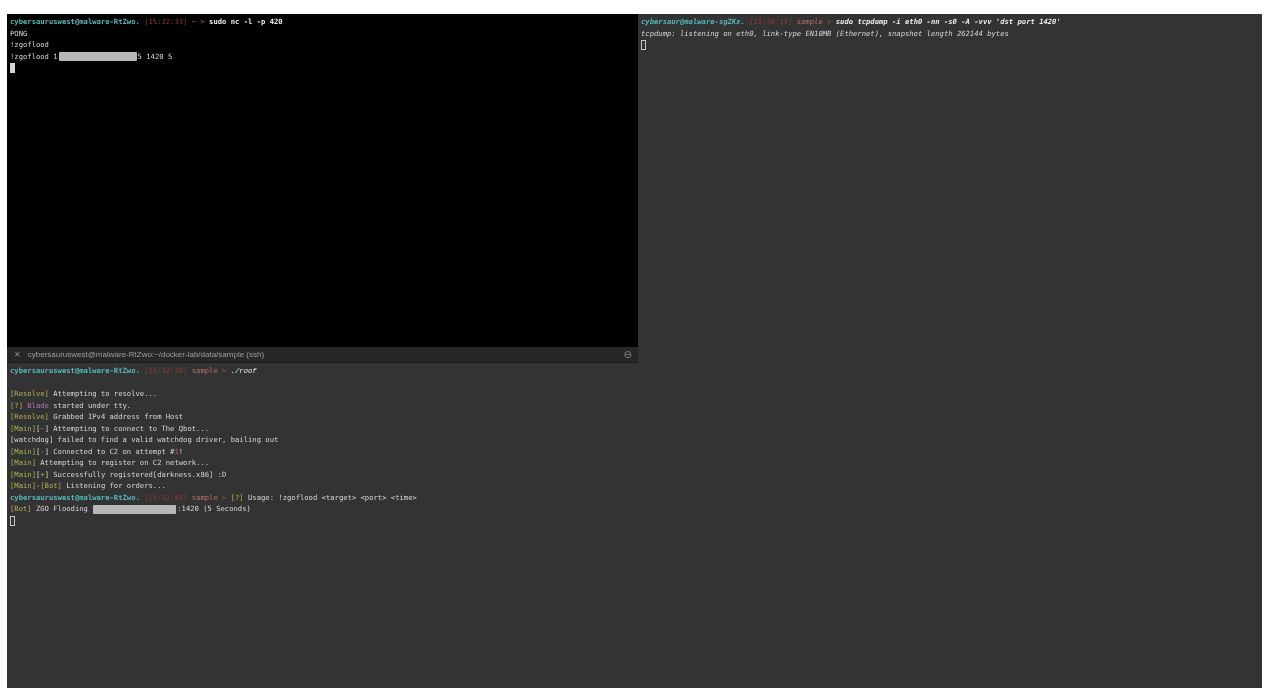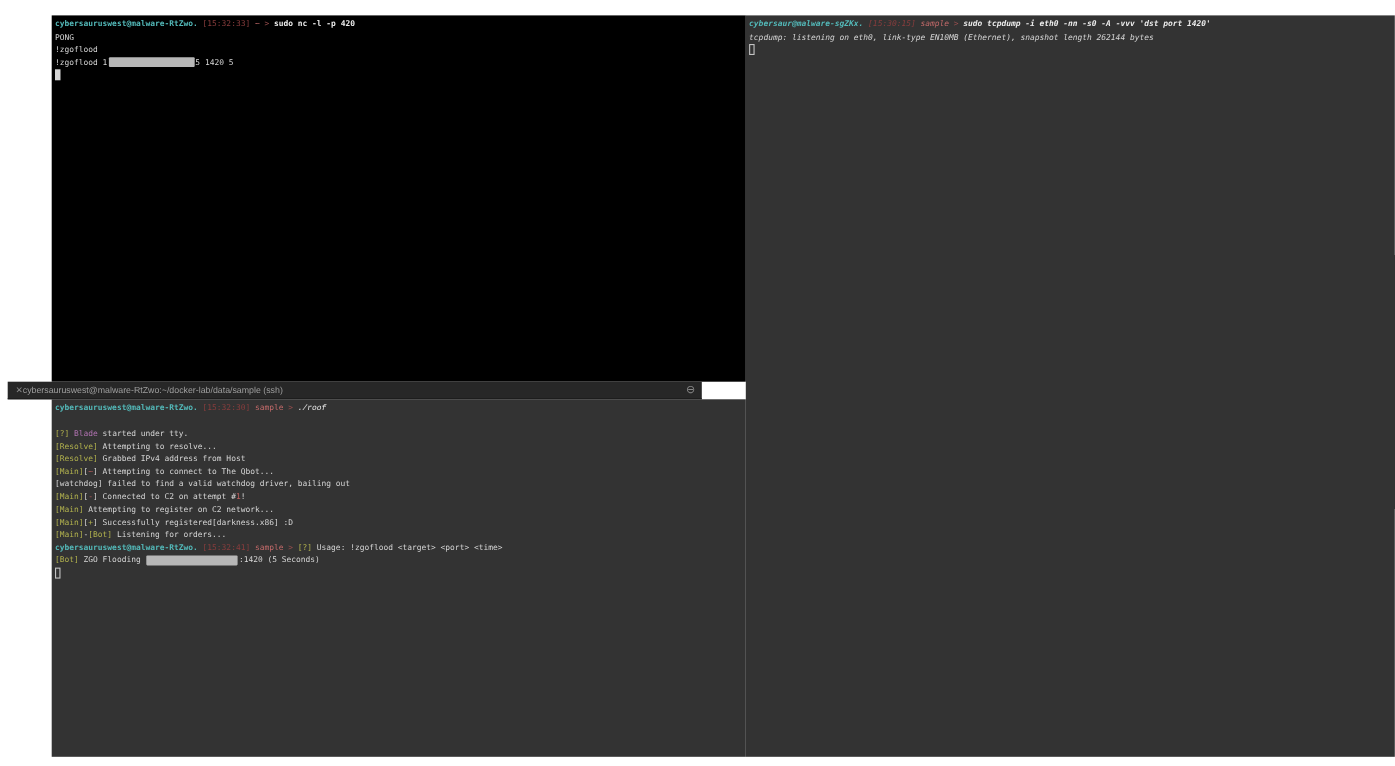--- a/index.html
+++ b/index.html
@@ -1,26 +1,26 @@
 <!DOCTYPE html>
 <html><head>
 <meta charset="utf-8">
 <style>
   html,body{margin:0;padding:0;background:#ffffff;}
   body{width:1268px;height:696px;overflow:hidden;position:relative;
        font-family:"DejaVu Sans Mono","Liberation Mono",monospace;}
-  .pane{position:absolute;overflow:hidden;box-sizing:border-box;padding:2px 3px;margin-left:40px;}
+  .pane{position:absolute;overflow:hidden;box-sizing:border-box;padding:2px 3px;}
   #pane-top-left{left:7px;top:14px;width:631px;height:333px;background:#000000;}
   #pane-right{left:638px;top:14px;width:624px;height:674px;background:#333333;font-style:italic;}
   #pane-bottom-left{left:7px;top:363px;width:631px;height:325px;background:#333333;}
   #tab-bar{position:absolute;left:7px;top:347px;width:631px;height:16px;background:#272727;
            border-bottom:1px solid #1c1c1c;box-sizing:border-box;display:flex;align-items:center;
            font-family:"Liberation Sans","DejaVu Sans",sans-serif;font-size:8px;color:#9e9e9e;}
   #tab-bar .close{margin-left:7px;font-size:8px;color:#8a8a8a;cursor:default;}
-  #tab-bar .title{flex:1;white-space:nowrap;overflow:hidden;}
+  #tab-bar .title{margin-left:7px;flex:1;white-space:nowrap;overflow:hidden;}
   #tab-bar .minimize{margin-right:6px;font-size:10px;color:#8a8a8a;line-height:10px;}
   .t-line{height:11.5px;line-height:11.5px;font-size:7.2px;white-space:pre;}
   .c-host{color:#53b9b9;}
   .c-time{color:#8a3d3d;}
   .c-cwd{color:#c46a6a;}
   .c-arrow{color:#9c4f4f;}
   .c-cmd{color:#ececec;}
   .c-out{color:#d6d6d6;}
   .c-tag{color:#b3b34e;}
   .c-magenta{color:#b273b2;}
@@ -54,22 +54,22 @@
 
   <div id="tab-bar">
     <span class="close">✕</span>
     <span class="title">cybersauruswest@malware-RtZwo:~/docker-lab/data/sample (ssh)</span>
     <span class="minimize">⊖</span>
   </div>
 
   <div id="pane-bottom-left" class="pane">
       <div class="t-line"><span class="c-host bold">cybersauruswest@malware-RtZwo.</span><span class="c-out"> </span><span class="c-time">[15:32:30]</span><span class="c-out"> </span><span class="c-cwd">sample</span><span class="c-out"> </span><span class="c-arrow">&gt;</span><span class="c-out"> </span><span class="c-cmd italic">./roof</span></div>
       <div class="t-line"><span class="c-out"></span></div>
+      <div class="t-line"><span class="c-tag">[Resolve]</span><span class="c-out"> Attempting to resolve...</span></div>
       <div class="t-line"><span class="c-tag">[?]</span><span class="c-out"> </span><span class="c-magenta">Blade</span><span class="c-out"> started under tty.</span></div>
-      <div class="t-line"><span class="c-tag">[Resolve]</span><span class="c-out"> Attempting to resolve...</span></div>
       <div class="t-line"><span class="c-tag">[Resolve]</span><span class="c-out"> Grabbed IPv4 address from Host</span></div>
       <div class="t-line"><span class="c-tag">[Main]</span><span class="c-out">[</span><span class="c-accent">~</span><span class="c-out">] Attempting to connect to The Qbot...</span></div>
       <div class="t-line"><span class="c-out">[watchdog] failed to find a valid watchdog driver, bailing out</span></div>
       <div class="t-line"><span class="c-tag">[Main]</span><span class="c-out">[</span><span class="c-accent">-</span><span class="c-out">] Connected to C2 on attempt #</span><span class="c-accent">1</span><span class="c-out">!</span></div>
       <div class="t-line"><span class="c-tag">[Main]</span><span class="c-out"> Attempting to register on C2 network...</span></div>
       <div class="t-line"><span class="c-tag">[Main]</span><span class="c-out">[</span><span class="c-tag">+</span><span class="c-out">] Successfully registered[darkness.x86] :D</span></div>
       <div class="t-line"><span class="c-tag">[Main]</span><span class="c-out">-</span><span class="c-tag">[Bot]</span><span class="c-out"> Listening for orders...</span></div>
       <div class="t-line"><span class="c-host bold">cybersauruswest@malware-RtZwo.</span><span class="c-out"> </span><span class="c-time">[15:32:41]</span><span class="c-out"> </span><span class="c-cwd">sample</span><span class="c-out"> </span><span class="c-arrow">&gt;</span><span class="c-out"> </span><span class="c-tag">[?]</span><span class="c-out"> Usage: !zgoflood &lt;target&gt; &lt;port&gt; &lt;time&gt;</span></div>
       <div class="t-line"><span class="c-tag">[Bot]</span><span class="c-out"> ZGO Flooding </span><span class="redact" style="width: 83px;"></span><span class="c-out">:1420 (5 Seconds)</span></div>
       <div class="t-line"><span class="cursor-hollow"></span></div>

